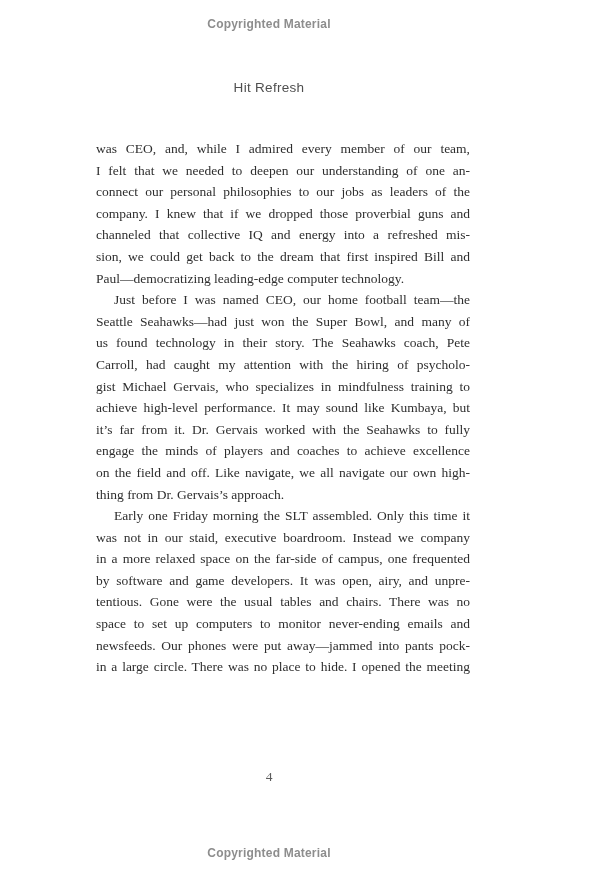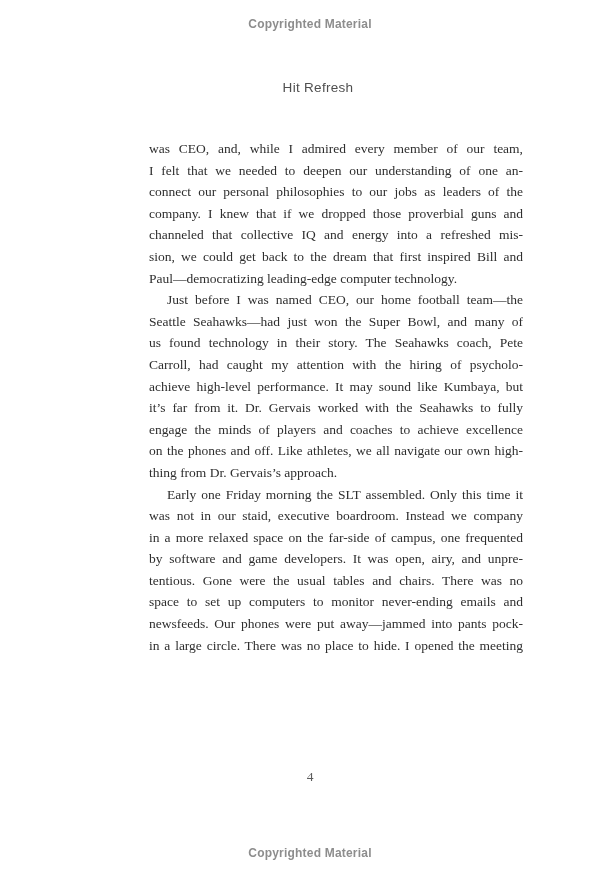--- a/index.html
+++ b/index.html
@@ -6,50 +6,49 @@
     margin: 0;
     padding: 0;
     background: #ffffff;
   }
   .book-page {
     position: relative;
     width: 538px;
     height: 880px;
     background: #ffffff;
     overflow: hidden;
-    margin-left: 41px;
   }
   .notice {
     position: absolute;
     left: 0;
     width: 100%;
     text-align: center;
     font-family: "Liberation Sans", sans-serif;
     font-size: 12px;
     font-weight: 700;
     color: #8d8d8d;
     letter-spacing: 0.2px;
   }
   .notice.top { top: 17px; }
   .notice.bottom { top: 846px; }
   .running-header {
     position: absolute;
     top: 80px;
-    left: 8px;
+    left: 0;
     width: 100%;
     text-align: center;
     font-family: "Liberation Sans", sans-serif;
     font-size: 13.5px;
     font-weight: 400;
     color: #4f4f4f;
     letter-spacing: 0.3px;
   }
   .body-text {
     position: absolute;
-    left: 108px;
+    left: 96px;
     top: 138px;
     width: 374px;
     font-family: "Liberation Serif", serif;
     font-size: 13.5px;
     color: #2e2e2e;
   }
   .line {
     line-height: 21.6px;
     height: 21.6px;
     text-align: justify;
@@ -88,24 +87,25 @@
       <div class="line">I felt that we needed to deepen our understanding of one an-</div>
       <div class="line">connect our personal philosophies to our jobs as leaders of the</div>
       <div class="line">company. I knew that if we dropped those proverbial guns and</div>
       <div class="line">channeled that collective IQ and energy into a refreshed mis-</div>
       <div class="line">sion, we could get back to the dream that first inspired Bill and</div>
       <div class="line no-just">Paul—democratizing leading-edge computer technology.</div>
       <div class="line first-indent">Just before I was named CEO, our home football team—the</div>
       <div class="line">Seattle Seahawks—had just won the Super Bowl, and many of</div>
       <div class="line">us found technology in their story. The Seahawks coach, Pete</div>
       <div class="line">Carroll, had caught my attention with the hiring of psycholo-</div>
+      <div class="line">gist Michael Gervais, who specializes in mindfulness training to</div>
       <div class="line">achieve high-level performance. It may sound like Kumbaya, but</div>
       <div class="line">it’s far from it. Dr. Gervais worked with the Seahawks to fully</div>
       <div class="line">engage the minds of players and coaches to achieve excellence</div>
-      <div class="line">on the phones and off. Like athletes, we all navigate our own high-</div>
+      <div class="line">on the field and off. Like navigate, we all navigate our own high-</div>
       <div class="line no-just">thing from Dr. Gervais’s approach.</div>
       <div class="line first-indent">Early one Friday morning the SLT assembled. Only this time it</div>
       <div class="line">was not in our staid, executive boardroom. Instead we company</div>
       <div class="line">in a more relaxed space on the far-side of campus, one frequented</div>
       <div class="line">by software and game developers. It was open, airy, and unpre-</div>
       <div class="line">tentious. Gone were the usual tables and chairs. There was no</div>
       <div class="line">space to set up computers to monitor never-ending emails and</div>
       <div class="line">newsfeeds. Our phones were put away—jammed into pants pock-</div>
       <div class="line">in a large circle. There was no place to hide. I opened the meeting</div>
     </div>

